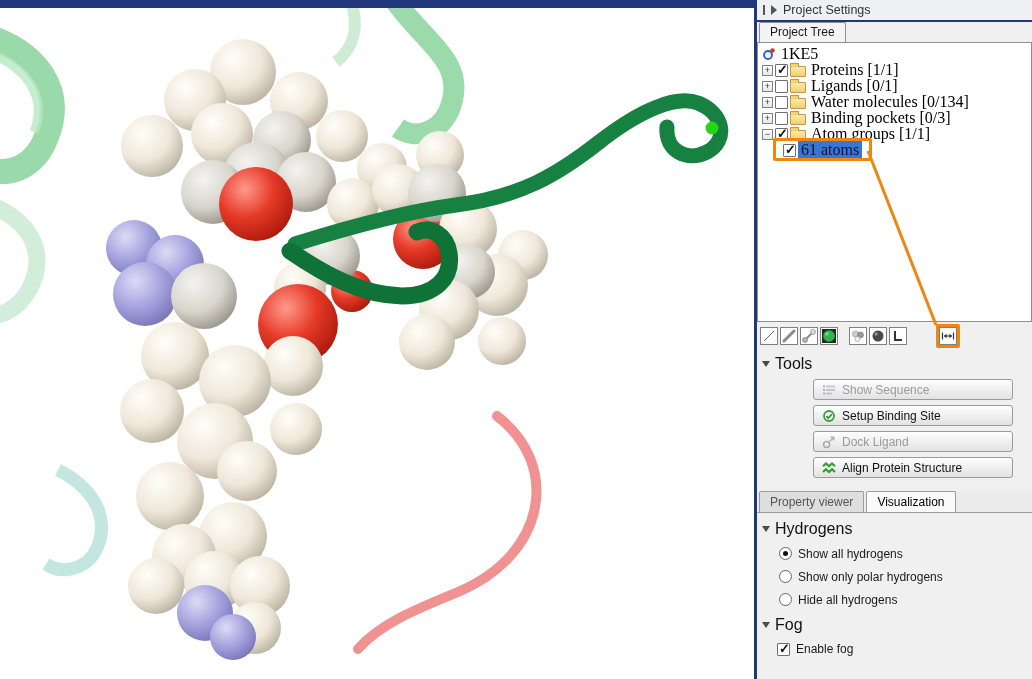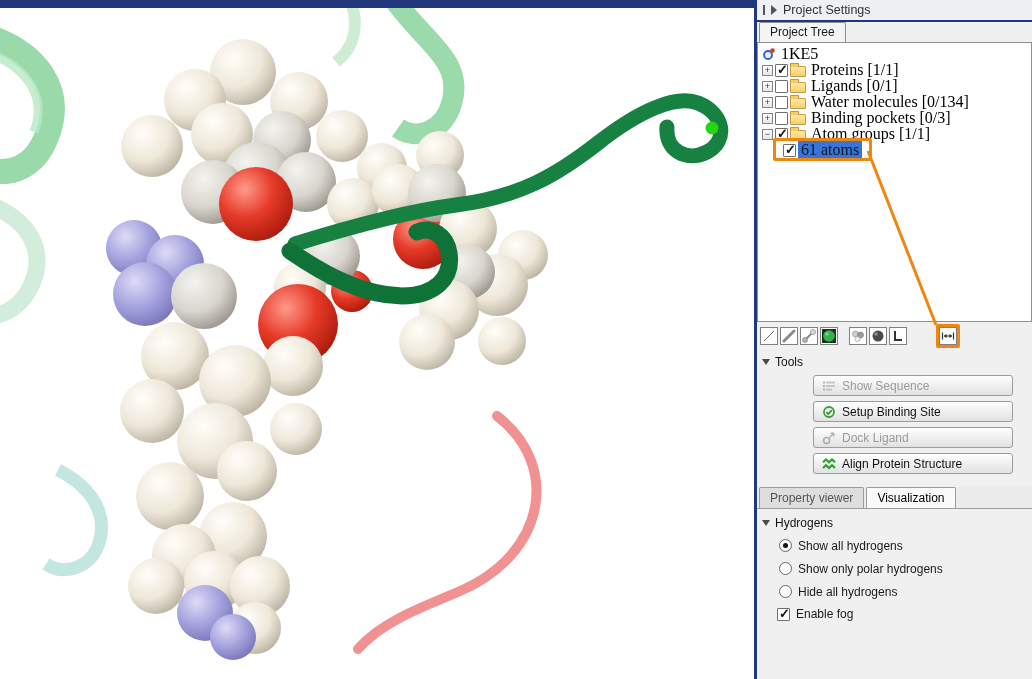--- a/index.html
+++ b/index.html
@@ -33,21 +33,21 @@
   .struct-icon { width: 14px; height: 14px; flex: none; display: inline-flex; }
   .tindent { width: 19px; height: 100%; flex: none; }
 
   .icon-row { height: 28px; display: flex; align-items: center; padding-left: 3px; background: #f0f0f0; }
   .dicon { width: 18px; height: 18px; border: 1px solid #808080; background: #fff; display: inline-flex; align-items: center; justify-content: center; margin-right: 2px; flex: none; }
   .dicon svg { width: 14px; height: 14px; display: block; }
   .grp-gap { width: 9px; flex: none; }
   .hl-wrap { border: 3px solid var(--annotation, #ee8612); margin-left: 18px; display: inline-flex; background: #f0f0f0; border-radius: 2px; }
   .hl-wrap .dicon { margin: 0; }
 
-  .section-header { display: flex; align-items: center; gap: 5px; padding: 5px 2px 4px 5px; font-size: 12px; color: #111; }
+  .section-header { display: flex; align-items: center; gap: 5px; padding: 5px 2px 4px 5px; font-size: 16px; color: #111; }
   .tri-down { width: 0; height: 0; border-top: 6px solid #4a4a4a; border-left: 4px solid transparent; border-right: 4px solid transparent; flex: none; }
 
   .btn-stack { display: flex; flex-direction: column; gap: 5px; padding: 2px 0 0 56px; }
   .tool-btn { width: 200px; height: 21px; display: flex; align-items: center; gap: 6px; padding: 0 8px; font-size: 12px; font-family: inherit; background: linear-gradient(#fefefe, #e2e2e2); border: 1px solid #9c9c9c; border-radius: 3px; color: #111; cursor: pointer; }
   .tool-btn.disabled { color: #9b9b9b; }
   .tool-btn.disabled .bicon { opacity: .5; filter: grayscale(.8); }
   .bicon { width: 14px; height: 14px; flex: none; display: inline-flex; }
   .bicon svg { width: 14px; height: 14px; display: block; }
   .blabel { white-space: nowrap; }
 
@@ -349,20 +349,24 @@
           </div>
           <div class="radio-row">
             <span class="radio"></span>
             <span class="rlabel">Show only polar hydrogens</span>
           </div>
           <div class="radio-row">
             <span class="radio"></span>
             <span class="rlabel">Hide all hydrogens</span>
           </div>
         </div>
+      <div class="section-header">
+        <span class="tri-down"></span>
+        <span>Fog</span>
+      </div>
       <div class="check-row">
         <span class="cb checked"></span>
         <span>Enable fog</span>
       </div>
     </div>
 
     <svg class="anno-line">
       <line x1="111" y1="151" x2="179" y2="325" style="stroke: var(--annotation, #ee8612); stroke-width: 3;"></line>
     </svg>
     <div class="anno-box"></div>

